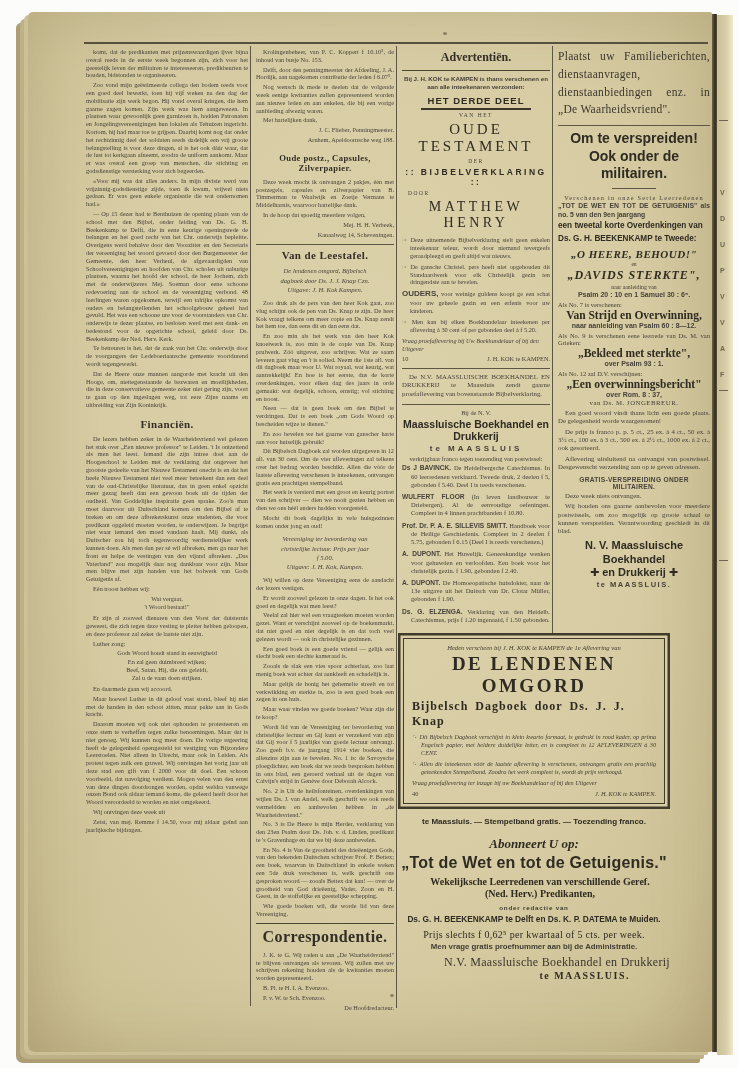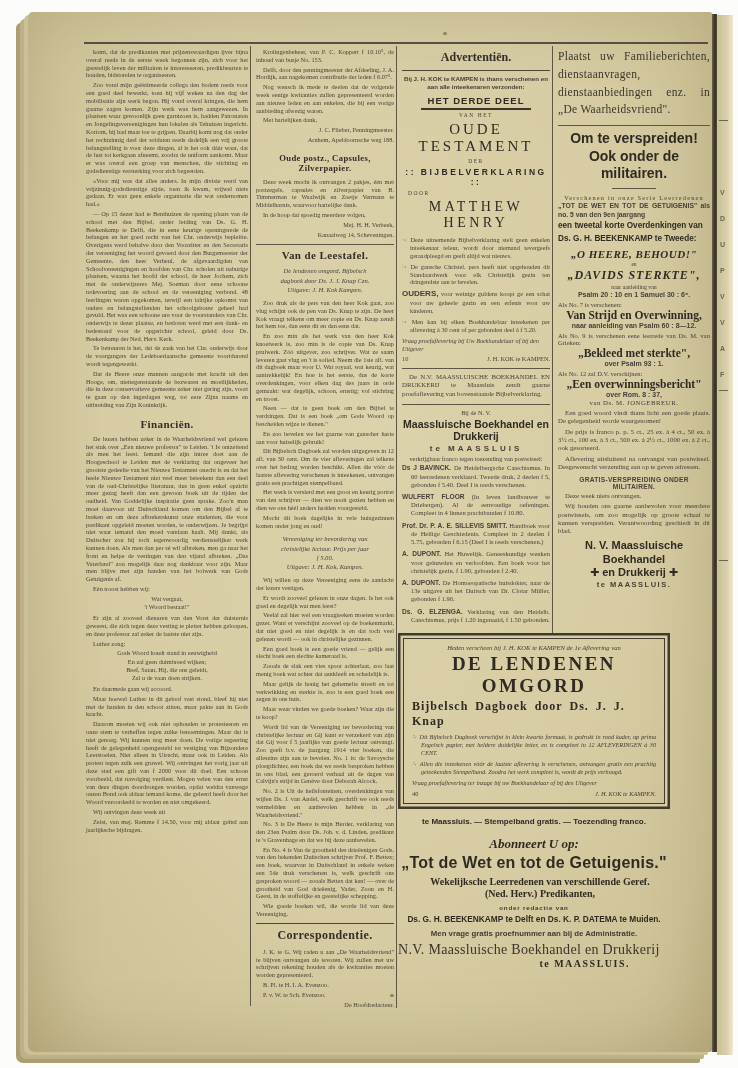--- a/index.html
+++ b/index.html
@@ -74,21 +74,21 @@
   .box-sub{font-size:12px;font-weight:bold;text-align:left;word-spacing:3px;letter-spacing:1px;margin:2px 0 4px;color:#2f2b22;}
   .box-p{font-style:italic;font-size:6.2px;line-height:1.3;text-align:justify;margin:0 0 3px;padding-left:9px;text-indent:-9px;}
   .inteek{font-family:"Liberation Sans","DejaVu Sans",sans-serif;font-weight:bold;font-size:8px;line-height:1.4;text-align:center;color:#2f2b22;}
   .abonneert{font-size:13px;font-weight:bold;font-style:italic;text-align:center;margin:8px 0 2px;color:#2f2b22;}
   .big-title{font-family:"Liberation Sans","DejaVu Sans",sans-serif;font-weight:bold;font-size:16px;text-align:center;letter-spacing:.2px;margin:2px 0 4px;color:#2f2b22;}
   .week{font-size:10px;font-weight:bold;text-align:center;line-height:1.25;color:#2f2b22;margin-left:12px;}
   .onder{font-family:"Liberation Sans","DejaVu Sans",sans-serif;font-weight:bold;font-size:6.2px;text-align:center;letter-spacing:.8px;margin:3px 0;}
   .redactie{font-family:"Liberation Sans","DejaVu Sans",sans-serif;font-weight:bold;font-size:8.3px;text-align:center;margin:1px 0 5px;color:#2f2b22;}
   .prijs{font-size:10px;text-align:center;letter-spacing:.3px;margin:3px 0 1px;color:#2f2b22;}
   .proef{font-family:"Liberation Sans","DejaVu Sans",sans-serif;font-weight:bold;font-size:7.8px;text-align:center;margin:2px 0 4px;}
-  .nvb1{font-size:14px;text-align:left;letter-spacing:.3px;color:#3b362d;margin-top:2px;}
+  .nvb1{font-size:12px;text-align:right;letter-spacing:.3px;color:#3b362d;margin-top:2px;}
   .nvb2{font-size:10px;font-weight:bold;text-align:right;letter-spacing:1.5px;padding-right:40px;color:#2f2b22;}
 </style>
 </head>
 <body>
 
 <div class="photo">
   <div class="paper">
     <div class="speck" style="left:415px;top:20px;"></div>
     <div class="speck" style="left:362px;top:982px;"></div>
     <div class="top-rule"></div>
@@ -179,21 +179,21 @@
           <div class="para">Zooals de slak een vies spoor achterlaat, zoo laat menig boek wat achter dat aankleeft en schadelijk is.</div>
           <div class="para">Maar gelijk de honig het gehemelte streelt en tot verkwikking en sterkte is, zoo is een goed boek een zegen in ons huis.</div>
           <div class="para">Maar waar vinden we goede boeken? Waar zijn die te koop?</div>
           <div class="para">Wordt lid van de Vereeniging ter bevordering van christelijke lectuur en Gij kunt er verzekerd van zijn dat Gij voor f 5 jaarlijks van goede lectuur ontvangt. Zoo geeft b.v. de jaargang 1914 vier boeken, die alleszins zijn aan te bevelen. No. 1 is: de Savoysche ploegdichter, een boek dat we reeds besproken hebben in ons blad, een geroerd verhaal uit de dagen van Calvijn's strijd in Genève door Deborah Alcock.</div>
           <div class="para">No. 2 is Uit de heilsfonteinen, overdenkingen van wijlen Ds. J. van Andel, welk geschrift we ook reeds vermeldden en aanbevolen hebben in „de Waarheidsvriend."</div>
           <div class="para">No. 3 is De Heere is mijn Herder, verklaring van den 23en Psalm door Ds. Joh. v. d. Linden, predikant te 's Gravenhage en dat we bij deze aanbevelen.</div>
           <div class="para">En No. 4 is Van de grootheid des drieëenigen Gods, van den bekenden Duitschen schrijver Prof. F. Bettex; een boek, waarvan in Duitschland in enkele weken een 5de druk verschenen is, welk geschrift ons gesproken woord — zooals Bettex dat kan! — over de grootheid van God drieëenig, Vader, Zoon en H. Geest, in de stoffelijke en geestelijke schepping.</div>
           <div class="para">Wie goede boeken wil, die worde lid van deze Vereeniging.</div>
         </div>
       <div class="hr-thick"></div>
-      <div class="sec-head" style="margin-top:3px;font-size:12px;text-align:center;">Correspondentie.</div>
+      <div class="sec-head" style="margin-top:3px;font-size:16px;text-align:center;">Correspondentie.</div>
       <div>
           <div class="para">J. K. te G. Wij raden u aan „De Waarheidsvriend" te blijven ontvangen als tevoren. Wij zullen met uw schrijven rekening houden als de kwitanties moeten worden gepresenteerd.</div>
           <div class="para">B. Pl. te H. I. A. Evenzoo.</div>
           <div class="para">P. v. W. te Sch. Evenzoo.</div>
         </div>
       <div class="para right">De Hoofdredacteur.</div>
     </div>
 
     <div class="col col3">
       <div class="adv-head">Advertentiën.</div>
@@ -279,20 +279,21 @@
           <span style="font-style:italic;">J. H. KOK te KAMPEN.</span>
         </div>
       </div>
       <div class="inteek">te Maassluis.  —  Stempelband gratis.  —  Toezending franco.</div>
       <div class="abonneert">Abonneert U op:</div>
       <div class="big-title">„Tot de Wet en tot de Getuigenis."</div>
       <div class="week">Wekelijksche Leerredenen van verschillende Geref.</div>
       <div class="week">(Ned. Herv.) Predikanten,</div>
       <div class="onder">onder redactie van</div>
       <div class="redactie">Ds. G. H. BEEKENKAMP te Delft en Ds. K. P. DATEMA te Muiden.</div>
+      <div class="prijs">Prijs slechts f 0,62⁵ per kwartaal of 5 cts. per week.</div>
       <div class="proef">Men vrage gratis proefnummer aan bij de Administratie.</div>
       <div class="nvb1">N.V. Maassluische Boekhandel en Drukkerij</div>
       <div class="nvb2">te MAASSLUIS.</div>
     </div>
   </div>
 
   <div class="gutter"></div>
   <div class="sliver"></div>
   <div class="edge-text">V D U P V V A F</div>
   <div class="edge-dash" style="top:120px;"></div>

